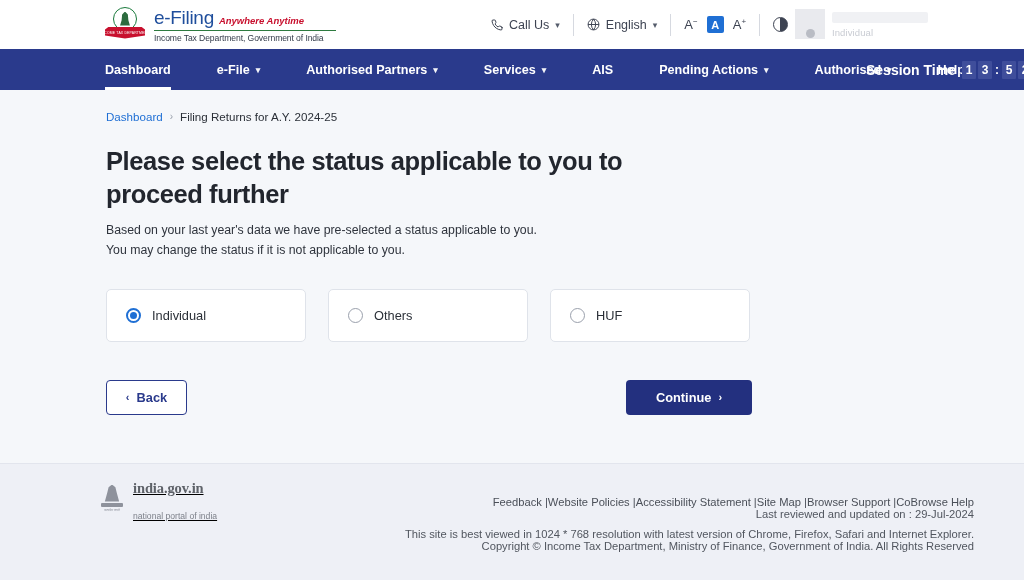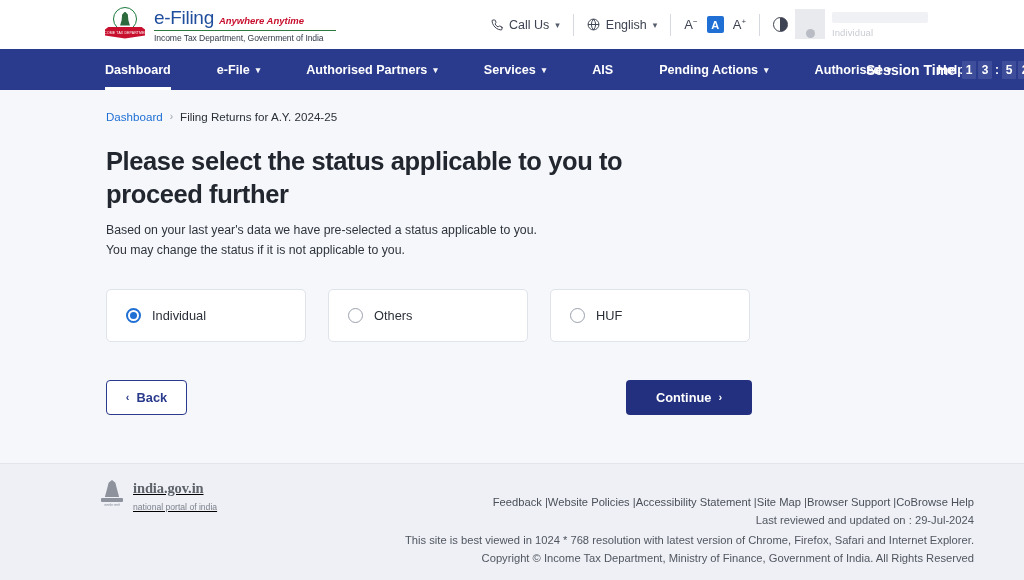--- a/index.html
+++ b/index.html
@@ -162,28 +162,28 @@
     width: 24px; height: 32px; display: flex; flex-direction: column; align-items: center; justify-content: flex-start;
   }
   .lion-top {
     width: 17px; height: 17px; background: #8e929c;
     clip-path: polygon(50% 0%, 70% 16%, 78% 48%, 92% 100%, 8% 100%, 22% 48%, 30% 16%);
   }
   .lion-base { width: 22px; height: 4px; background: #8e929c; margin-top: 1px; border-radius: 1px; }
   .lion-cap { font-size: 3.2px; color: #8e929c; margin-top: 1px; }
   .foot-logo-txt { display: flex; flex-direction: column; text-decoration: underline; }
   .fl1 { font-family: "Liberation Serif", serif; font-size: 14.5px; font-weight: 700; color: #5d6168; letter-spacing: -.1px; }
-  .fl2 { font-size: 8.6px; color: #7d818a; margin-top: 5px; }
+  .fl2 { font-size: 8.6px; color: #7d818a; margin-top: 14px; }
 
   .foot-right {
     position: absolute; right: 50px; top: 32px;
     text-align: right; color: #51565f;
   }
   .foot-links { font-size: 11.2px; color: #4a4f58; }
-  .foot-line { font-size: 11.2px; margin-top: 6px; color: #51565f; }
+  .foot-line { font-size: 11.2px; margin-top: 0; color: #51565f; }
   .foot-line.sm { margin-top: 8px; }
 </style>
 </head>
 <body>
 
 <div class="page">
 
   <div class="topbar">
     <div class="brand">
       <div class="emblem">

